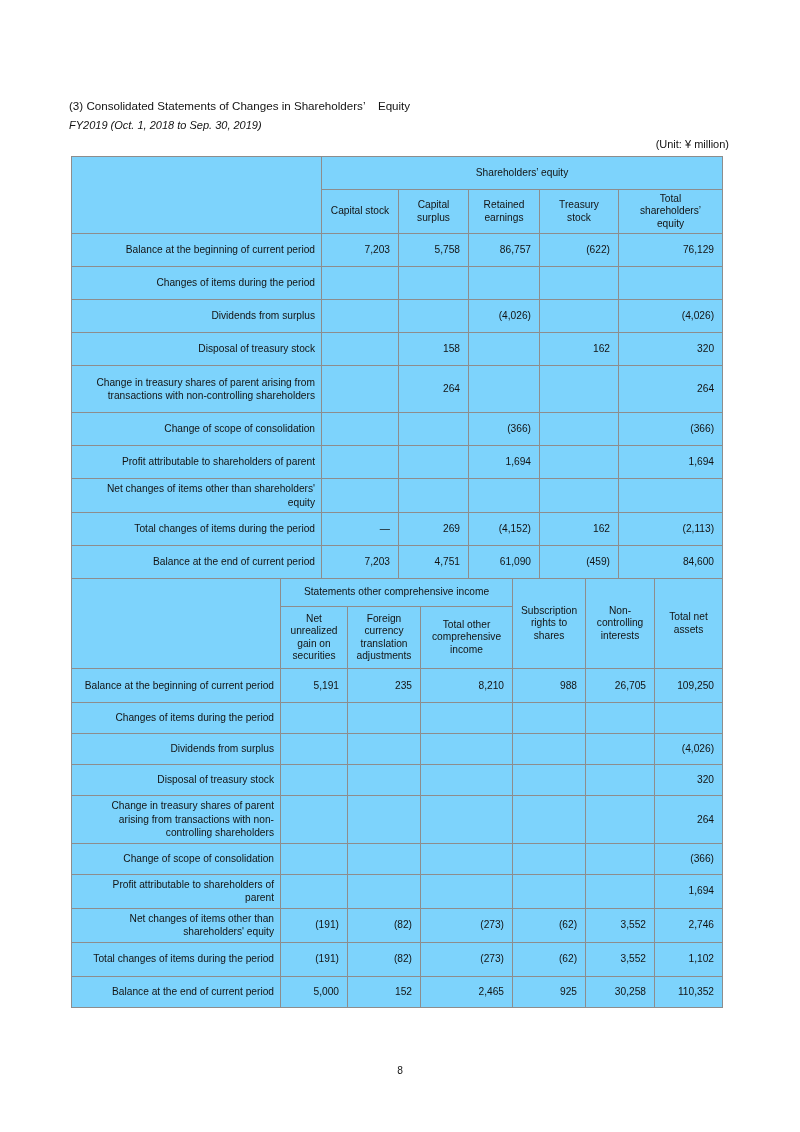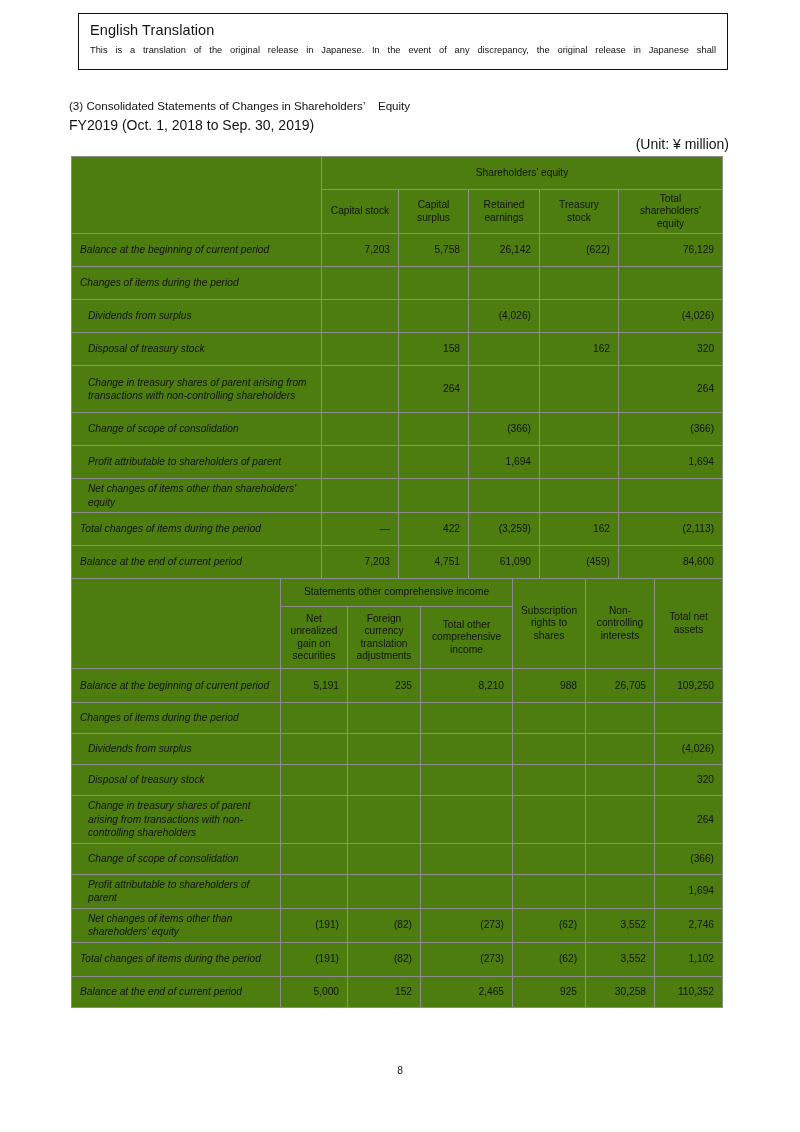--- a/index.html
+++ b/index.html
@@ -59,54 +59,54 @@
     font-size: 11.6px;
     line-height: 15px;
     color: #131313;
     white-space: pre;
     text-align: center;
   }
   .section-period {
     position: absolute;
     left: 69px;
     top: 118px;
-    font-size: 14px;
+    font-size: 11px;
     line-height: 14px;
     color: #131313;
+    font-style: italic;
   }
   .unit-note {
     position: absolute;
     right: 71px;
     top: 138px;
-    font-size: 14px;
+    font-size: 11px;
     line-height: 13px;
     color: #131313;
   }
 
   
   table.fin {
     position: absolute;
     border-collapse: collapse;
     table-layout: fixed;
     font-size: 10.2px;
     color: #131313;
-    background: #4d7c0f;
+    background: #7dd3fc;
   }
   table.fin td, table.fin th {
     border: 1px solid #8d8d8d;
     padding: 0;
     font-weight: normal;
     vertical-align: middle;
     box-sizing: border-box;
   }
   table.fin .lbl {
-    text-align: left;
+    text-align: right;
     padding: 3px 6px 3px 8px;
     line-height: 13.5px;
-    font-style: italic;
   }
   table.fin .lbl.ind {
     padding-left: 16px;
   }
   table.fin .num {
     text-align: right;
     padding: 3px 8px 3px 4px;
     line-height: 13.5px;
     white-space: nowrap;
   }
@@ -141,24 +141,20 @@
     text-align: center;
     font-size: 10.2px;
     color: #131313;
   }
 </style>
 </head>
 <body>
 
 <div class="page">
 
-  <div class="notice-box">
-    <div class="notice-title">English Translation</div>
-    <div class="notice-body">This is a translation of the original release in Japanese. In the event of any discrepancy, the original release in Japanese shall</div>
-  </div>
 
   <div class="section-title">(3) Consolidated Statements of Changes in Shareholders’    Equity</div>
   <div class="section-period">FY2019 (Oct. 1, 2018 to Sep. 30, 2019)</div>
   <div class="unit-note">(Unit: ¥ million)</div>
 
   <table class="fin" id="table-shareholders-equity">
     <colgroup>
       <col style="width:250px">
       <col style="width:77px">
       <col style="width:70px">
@@ -175,21 +171,21 @@
           <td class="hdr">Capital stock</td>
           <td class="hdr">Capital<br>surplus</td>
           <td class="hdr">Retained<br>earnings</td>
           <td class="hdr">Treasury<br>stock</td>
           <td class="hdr">Total<br>shareholders’<br>equity</td>
         </tr>
         <tr style="height: 33px;">
           <td class="lbl">Balance at the beginning of current period</td>
           <td class="num">7,203</td>
           <td class="num">5,758</td>
-          <td class="num">26,142</td>
+          <td class="num">86,757</td>
           <td class="num">(622)</td>
           <td class="num">76,129</td>
         </tr>
         <tr style="height: 33px;">
           <td class="lbl">Changes of items during the period</td>
           <td class="num"></td>
           <td class="num"></td>
           <td class="num"></td>
           <td class="num"></td>
           <td class="num"></td>
@@ -238,22 +234,22 @@
           <td class="lbl ind">Net changes of items other than shareholders' equity</td>
           <td class="num"></td>
           <td class="num"></td>
           <td class="num"></td>
           <td class="num"></td>
           <td class="num"></td>
         </tr>
         <tr style="height: 33px;">
           <td class="lbl">Total changes of items during the period</td>
           <td class="num">―</td>
-          <td class="num">422</td>
-          <td class="num">(3,259)</td>
+          <td class="num">269</td>
+          <td class="num">(4,152)</td>
           <td class="num">162</td>
           <td class="num">(2,113)</td>
         </tr>
         <tr style="height: 33px;">
           <td class="lbl">Balance at the end of current period</td>
           <td class="num">7,203</td>
           <td class="num">4,751</td>
           <td class="num">61,090</td>
           <td class="num">(459)</td>
           <td class="num">84,600</td>

